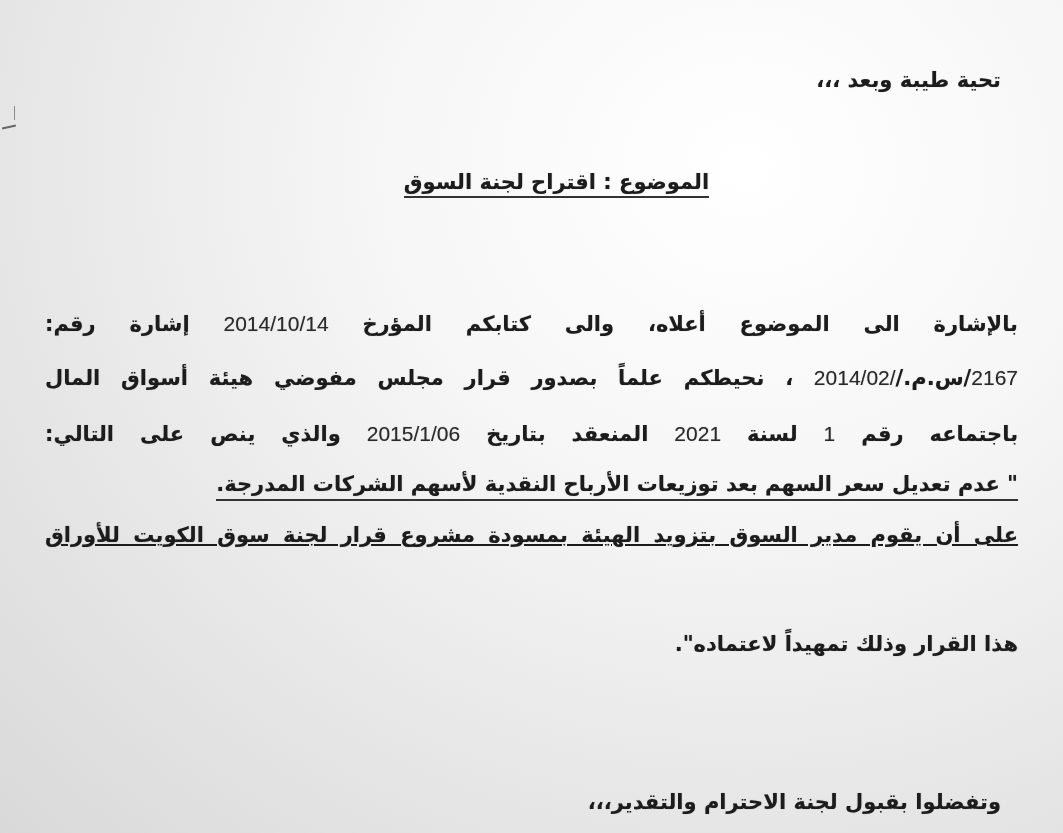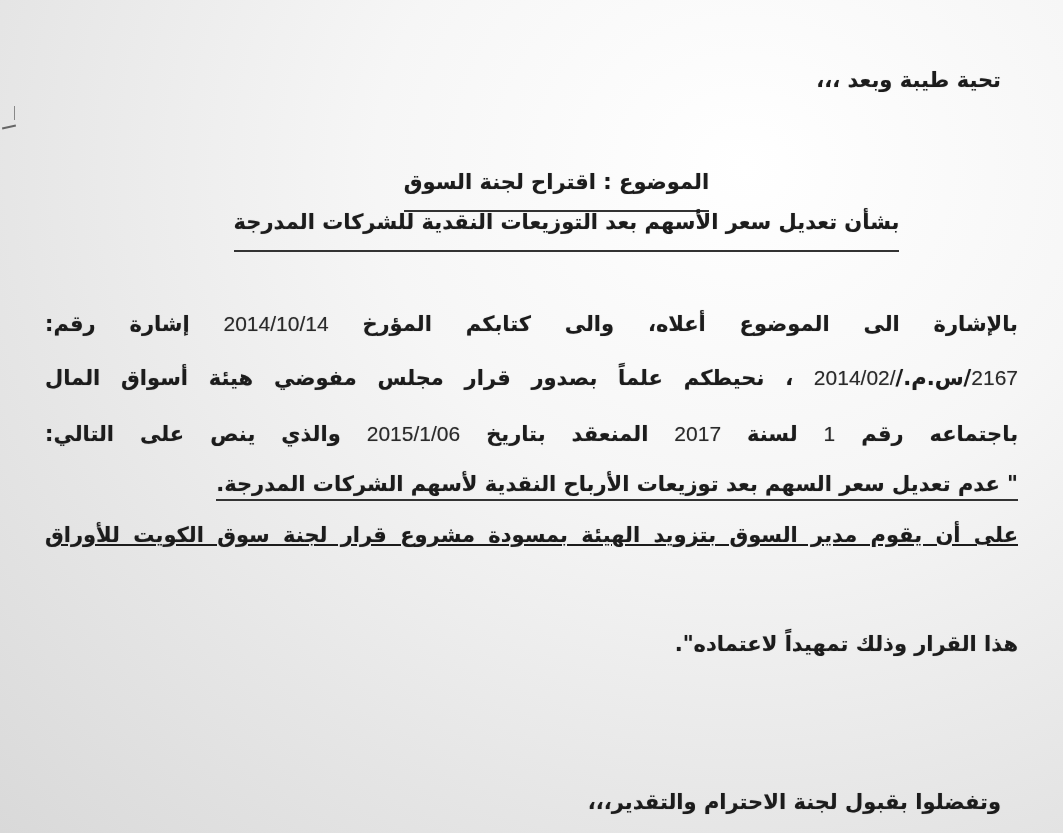--- a/index.html
+++ b/index.html
@@ -40,21 +40,21 @@
       font-size: 21px;
     }
     .subject {
       left: 0; right: 0;
       text-align: center;
       font-size: 21px;
     }
     .subject .u {
       display: inline-block;
       border-bottom: 2px solid #333;
-      padding-bottom: 16px;
+      padding-bottom: 2px;
     }
     .subject1 { top: 170px; padding-left: 50px; }
     .subject2 { top: 210px; padding-left: 70px; }
     .para {
       right: 45px;
       left: 45px;
       font-size: 21px;
       text-align: justify;
       text-align-last: justify;
     }
@@ -103,40 +103,37 @@
 <div class="page">
 
   <div class="margin-tick"></div>
   <div class="margin-mark"></div>
 
   <div class="line greeting">تحية طيبة وبعد ،،،</div>
 
   <div class="line subject subject1">
     <span class="u">الموضوع : اقتراح لجنة السوق</span>
   </div>
-  <div class="line subject subject2">
-    <span class="u">بشأن تعديل سعر الأسهم بعد التوزيعات النقدية للشركات المدرجة</span>
-  </div>
 
   <div class="line para p1">
     <span>بالإشارة الى الموضوع أعلاه، والى كتابكم المؤرخ</span>
     <span class="num">2014/10/14</span>
     <span>إشارة رقم:</span>
   </div>
 
   <div class="line para p2">
     <span class="num">2167</span><span>/س.م./</span><span class="num">2014/02/</span>
     <span>، نحيطكم علماً بصدور قرار مجلس مفوضي هيئة أسواق المال</span>
   </div>
 
   <div class="line para p3">
     <span>باجتماعه رقم</span>
     <span class="num">1</span>
     <span>لسنة</span>
-    <span class="num">2017</span>
+    <span class="num">2021</span>
     <span>المنعقد بتاريخ</span>
     <span class="num">2015/1/06</span>
     <span>والذي ينص على التالي:</span>
   </div>
 
   <div class="line quote">
     <span class="u">" عدم تعديل سعر السهم بعد توزيعات الأرباح النقدية لأسهم الشركات المدرجة.</span>
   </div>
 
   <div class="line para p4">على أن يقوم مدير السوق بتزويد الهيئة بمسودة مشروع قرار لجنة سوق الكويت للأوراق</div>

